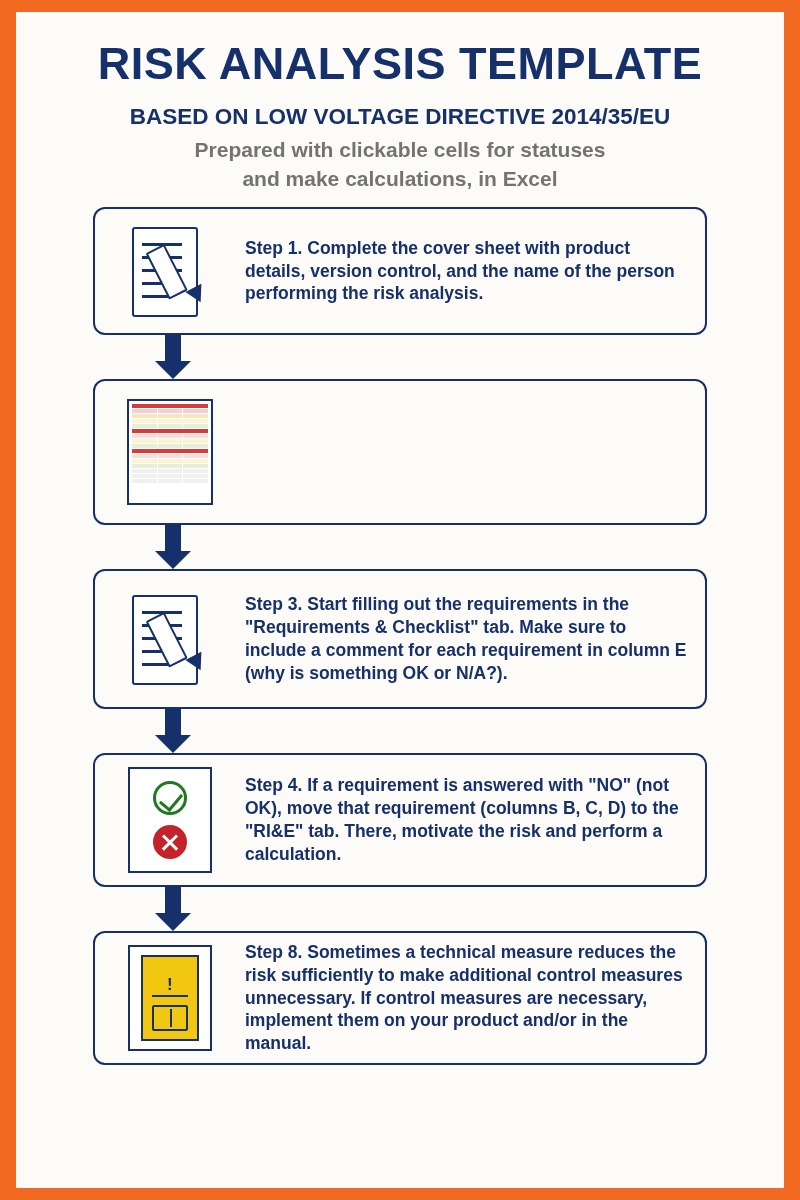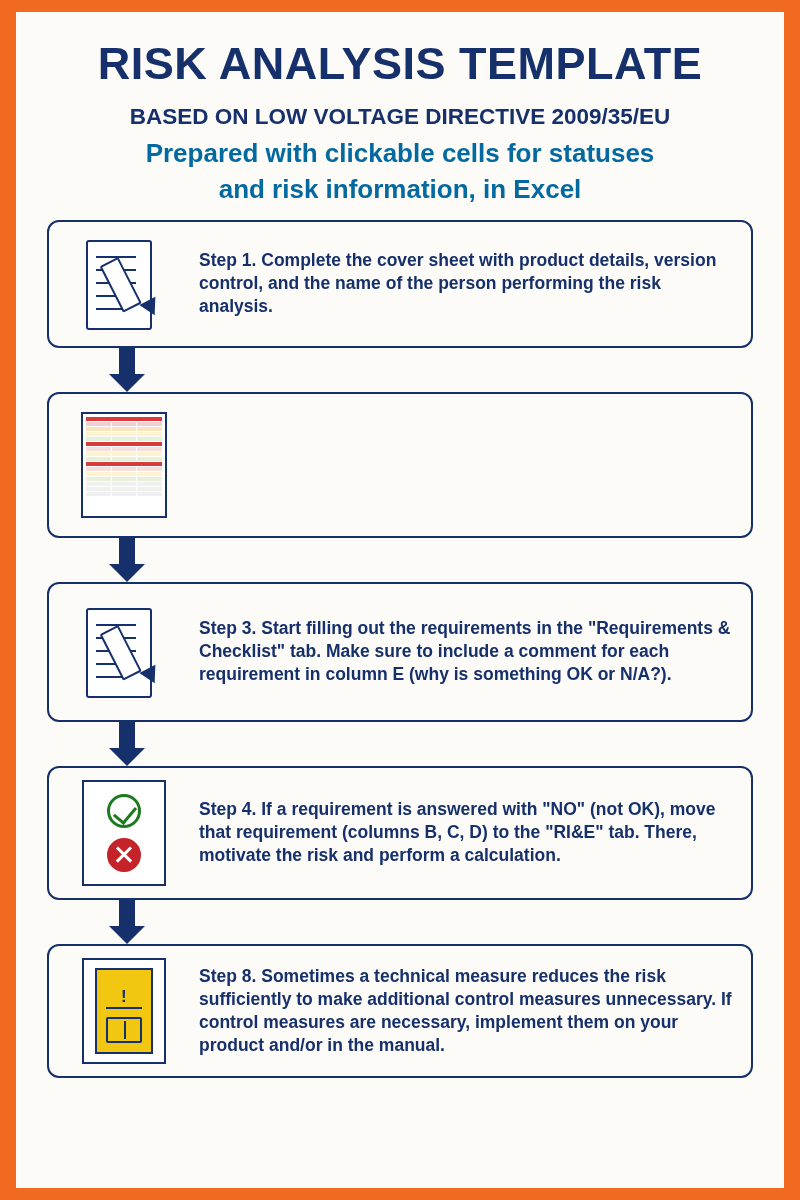--- a/index.html
+++ b/index.html
@@ -35,29 +35,29 @@
     margin: 10px;
   }
   .subtitle1 {
     font-size: 22.5px;
     font-weight: bold;
     color: #15306b;
     margin-top: 16px;
     line-height: 1.2;
   }
   .subtitle2 {
-    font-size: 26px;
+    font-size: 21px;
     font-weight: bold;
-    color: #0369a1;
+    color: #737373;
     margin-top: 7px;
     line-height: 1.28;
   }
   .steps {
     margin-top: 14px;
-    padding: 0 31px;
+    padding: 0 77px;
     box-sizing: border-box;
   }
   .step-row {
     position: relative;
     display: flex;
     align-items: stretch;
     border: 2.5px solid #15306b;
     border-radius: 12px;
     background: #fdfbf7;
     box-sizing: border-box;
@@ -300,23 +300,23 @@
     background: #15306b;
   }
 </style>
 </head>
 <body>
 
 <div class="page">
 
   <div class="header">
     <div class="title">RISK ANALYSIS TEMPLATE</div>
-    <div class="subtitle1">BASED ON LOW VOLTAGE DIRECTIVE 2009/35/EU</div>
+    <div class="subtitle1">BASED ON LOW VOLTAGE DIRECTIVE 2014/35/EU</div>
     <div class="subtitle2">Prepared with clickable cells for statuses</div>
-    <div class="subtitle2" style="margin-top:2px">and risk information, in Excel</div>
+    <div class="subtitle2" style="margin-top:2px">and make calculations, in Excel</div>
   </div>
 
   <div class="steps">
 
     <div class="step-row" style="height:128px">
       <div class="icon-cell">
         <div class="doc-pen">
           <div class="sheet"></div>
           <div class="line" style="top:20px"></div>
           <div class="line" style="top:33px"></div>

